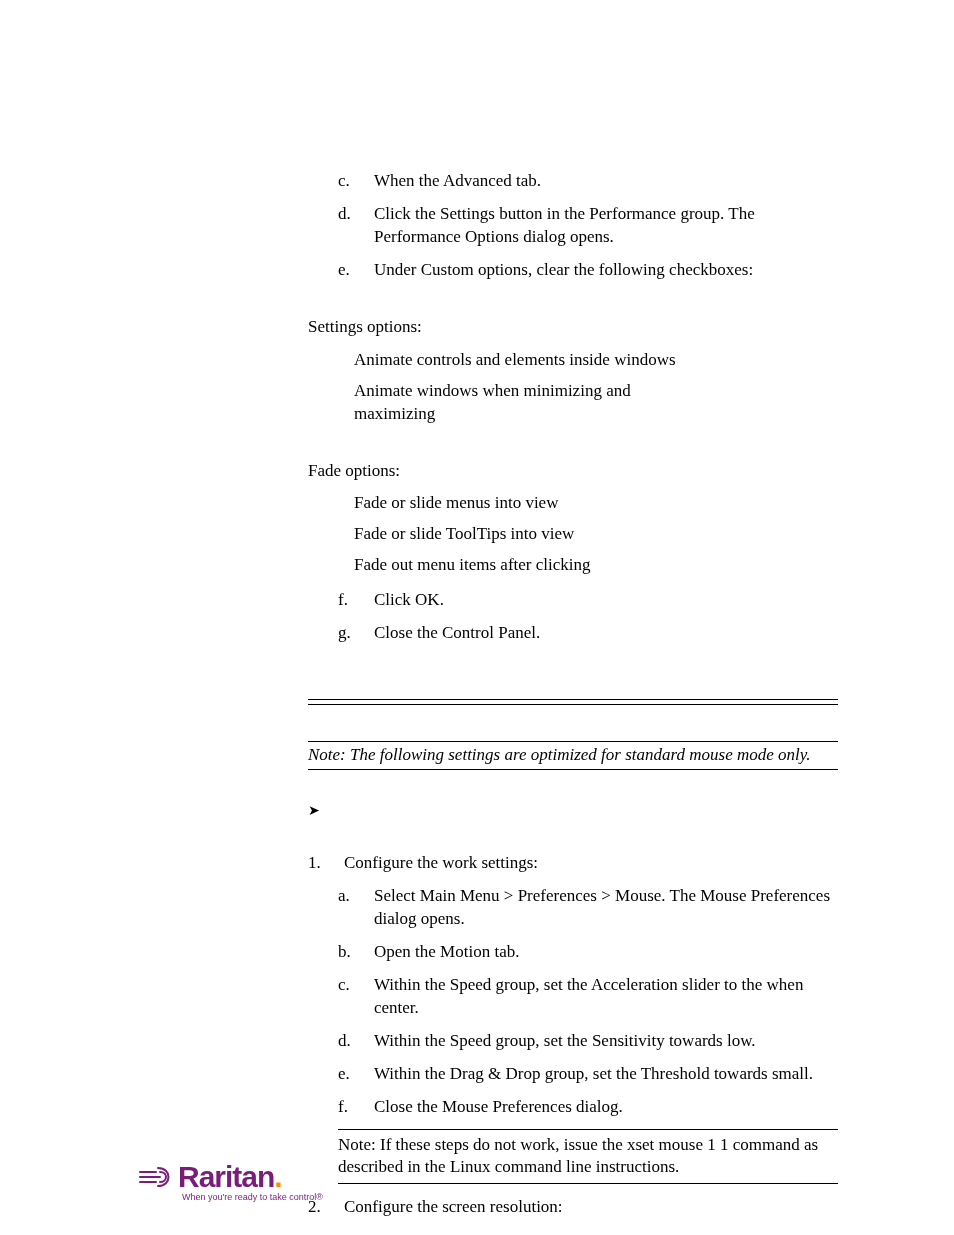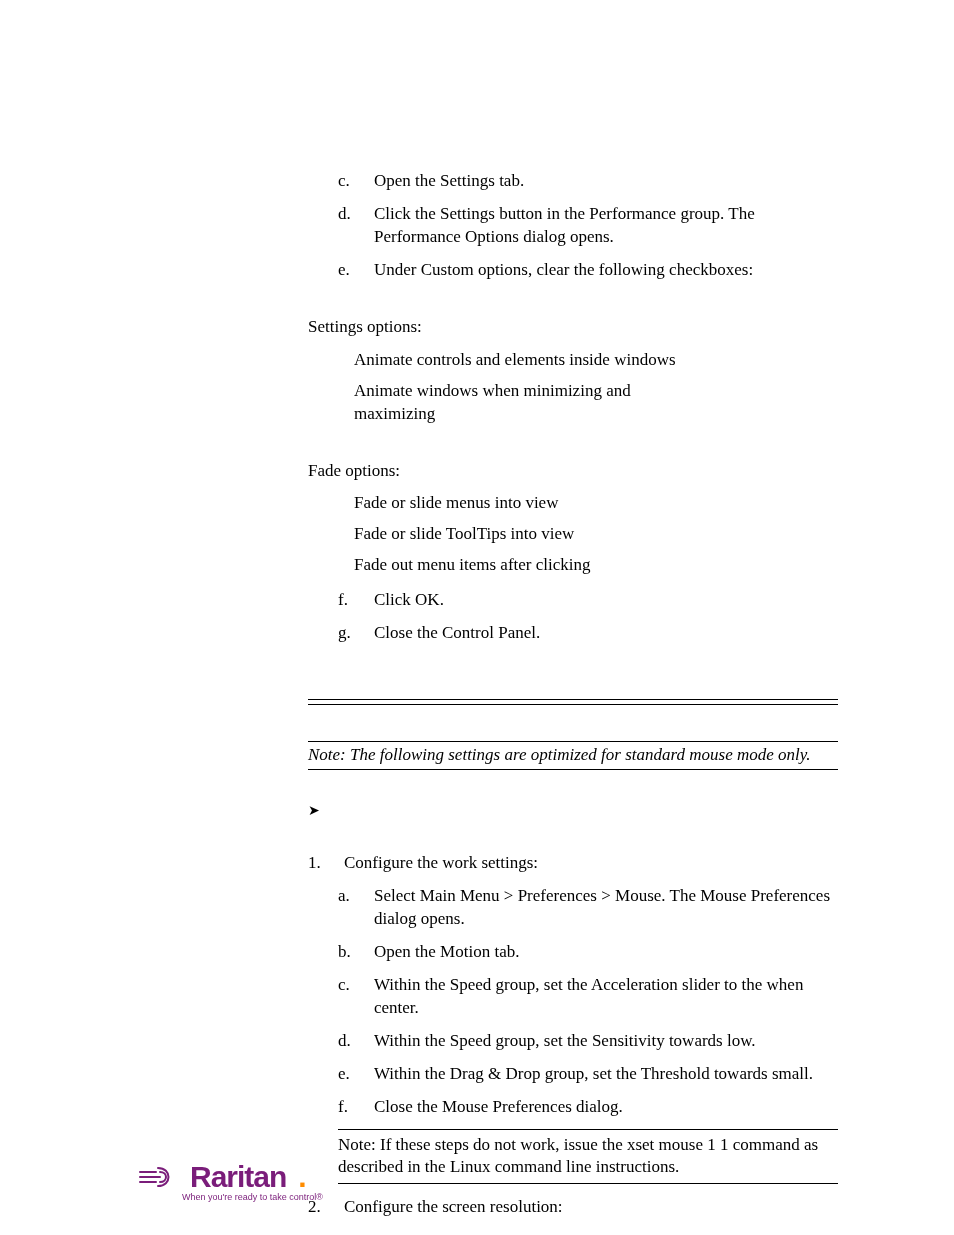--- a/index.html
+++ b/index.html
@@ -96,21 +96,21 @@
   
   .logo-wrap {
     position: absolute;
     left: 138px;
     bottom: 32px;
     width: 220px;
   }
   .logo-line {
     display: flex;
     align-items: center;
-    gap: 12px;
+    gap: 0;
   }
   .logo-word {
     font-family: Arial, Helvetica, sans-serif;
     font-weight: 900;
     font-size: 30px;
     color: #7a1d7a;
     letter-spacing: -1px;
     line-height: 1;
   }
   .logo-dot {
@@ -137,21 +137,21 @@
 </head>
 <body>
 
 <div class="page">
 
   <div class="content">
 
     <div class="lettered-top">
       <div class="row">
         <span class="marker">c.</span>
-        <span>Open the Settings tab.</span>
+        <span>When the Advanced tab.</span>
       </div>
       <div class="row">
         <span class="marker">d.</span>
         <span>Click the Settings button in the Performance group. The Performance Options dialog opens.</span>
       </div>
       <div class="row">
         <span class="marker">e.</span>
         <span>Under Custom options, clear the following checkboxes:</span>
       </div>
     </div>

